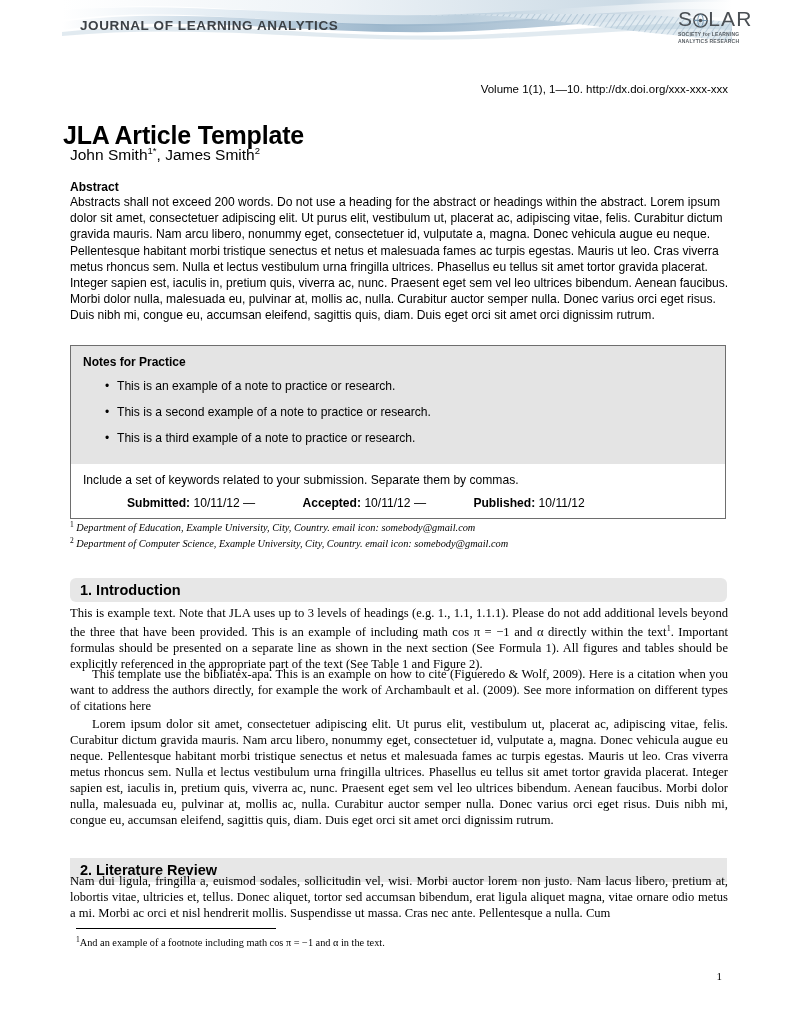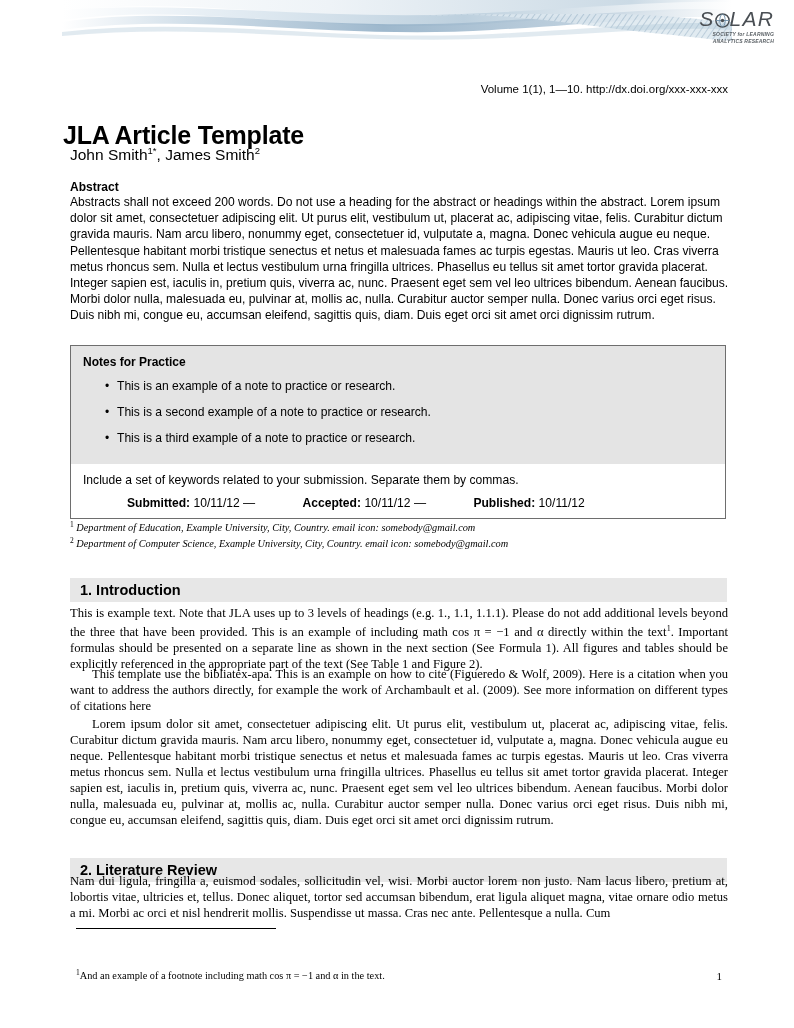--- a/index.html
+++ b/index.html
@@ -38,26 +38,25 @@
     font-size: 13.5px;
     letter-spacing: 0.6px;
     color: #3c4146;
     white-space: nowrap;
     z-index: 5;
   }
 
   
   .solar-logo {
     position: absolute;
-    right: 20px;
+    right: 8px;
     top: 8px;
     width: 108px;
-    text-align: right;
+    text-align: left;
     z-index: 6;
-    font-style: italic;
   }
   .solar-word {
     font-family: "Liberation Sans", sans-serif;
     font-size: 21px;
     letter-spacing: 1.2px;
     color: #4a4f54;
     line-height: 1;
     white-space: nowrap;
   }
   .solar-o {
@@ -209,20 +208,21 @@
     font-size: 14.5px;
     font-weight: bold;
     padding: 4px 0 4px 10px;
     box-sizing: border-box;
   }
   .sec1 {
     position: absolute;
     left: 70px;
     top: 578px;
     width: 657px;
+    border-radius: 6px;
   }
   .sec2 {
     position: absolute;
     left: 70px;
     top: 846px;
     width: 657px;
     margin-top: 12px;
   }
   .body-text {
     position: absolute;
@@ -250,21 +250,20 @@
     border-top: 1px solid #000;
   }
   .footnote {
     position: absolute;
     left: 76px;
     top: 933px;
     width: 620px;
     font-family: "Liberation Serif", serif;
     font-size: 10.3px;
     line-height: 13px;
-    margin-top: 33px;
   }
   .footnote sup { font-size: 7.5px; vertical-align: super; }
 
   .page-number {
     position: absolute;
     right: 72px;
     top: 970px;
     font-family: "Liberation Serif", serif;
     font-size: 11px;
   }
@@ -298,20 +297,21 @@
         <rect width="5" height="5" fill="#dce7ef"></rect>
         <line x1="0" y1="0" x2="0" y2="5" stroke="#9db6c9" stroke-width="1.4"></line>
       </pattern>
     </defs>
     <path d="M0,12 C120,-6 250,24 400,16 C520,10 600,2 670,6 L670,0 L0,0 Z" fill="url(#g3)"></path>
     <path d="M0,20 C130,2 260,34 420,24 C540,16 610,8 670,12 L670,2 C600,0 500,10 400,14 C260,20 120,0 0,10 Z" fill="url(#g2)"></path>
     <path d="M0,30 C140,12 270,40 430,30 C560,22 620,14 670,18 L670,10 C610,6 540,14 420,22 C260,32 130,4 0,22 Z" fill="url(#g1)" opacity="0.9"></path>
     <path d="M360,16 C440,10 520,26 600,34 C630,37 655,40 670,41 L670,22 C640,20 600,14 540,14 C470,14 420,14 360,16 Z" fill="url(#hatch)" opacity="0.85"></path>
     <path d="M0,36 C150,22 280,46 440,38 C560,32 620,26 670,30 L670,24 C610,20 545,28 430,34 C270,42 140,16 0,32 Z" fill="#aac2d4" opacity="0.35"></path>
   </svg>
+  <div class="banner-title">JOURNAL OF LEARNING ANALYTICS</div>
 </div>
 
 <div class="solar-logo">
   <div class="solar-word"><span>S</span><span class="solar-o"><svg width="15" height="15" viewBox="0 0 15 15">
           <circle cx="7.5" cy="7.5" r="6.6" fill="none" stroke="#4a4f54" stroke-width="1.5"></circle>
           <ellipse cx="7.5" cy="7.5" rx="2.7" ry="6.3" fill="none" stroke="#6d8fa8" stroke-width="0.9"></ellipse>
           <line x1="1" y1="7.5" x2="14" y2="7.5" stroke="#6d8fa8" stroke-width="0.9"></line>
           <circle cx="7.5" cy="7.5" r="1.7" fill="#4a4f54"></circle>
         </svg></span><span>LAR</span></div>
   <div class="solar-sub">SOCIETY for LEARNING</div>

